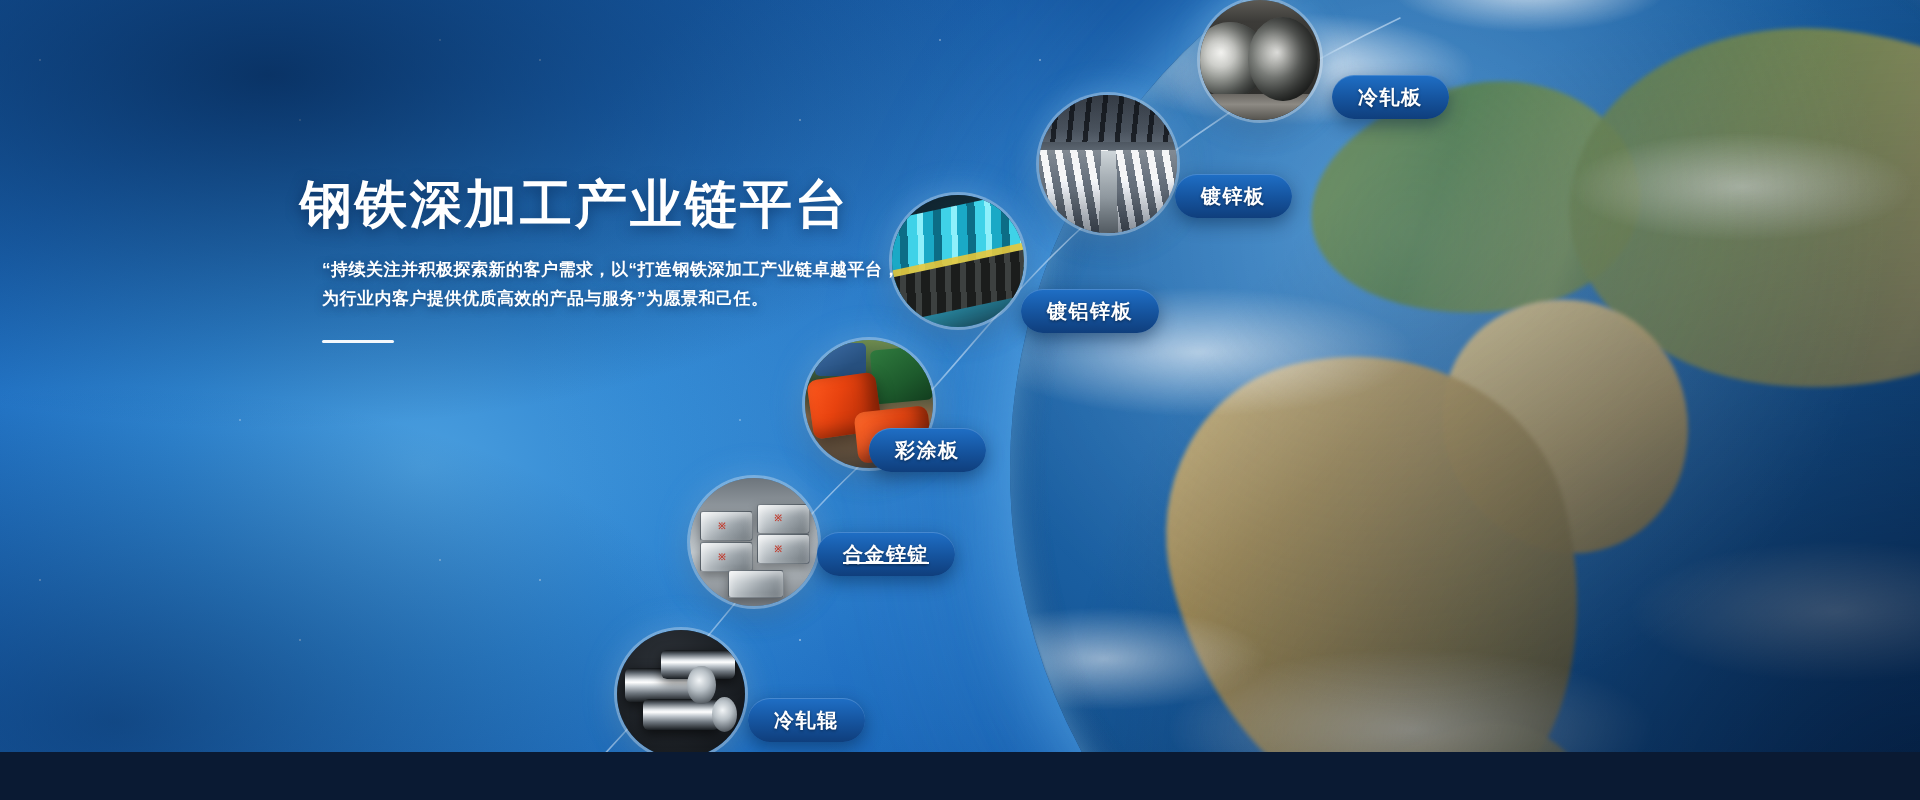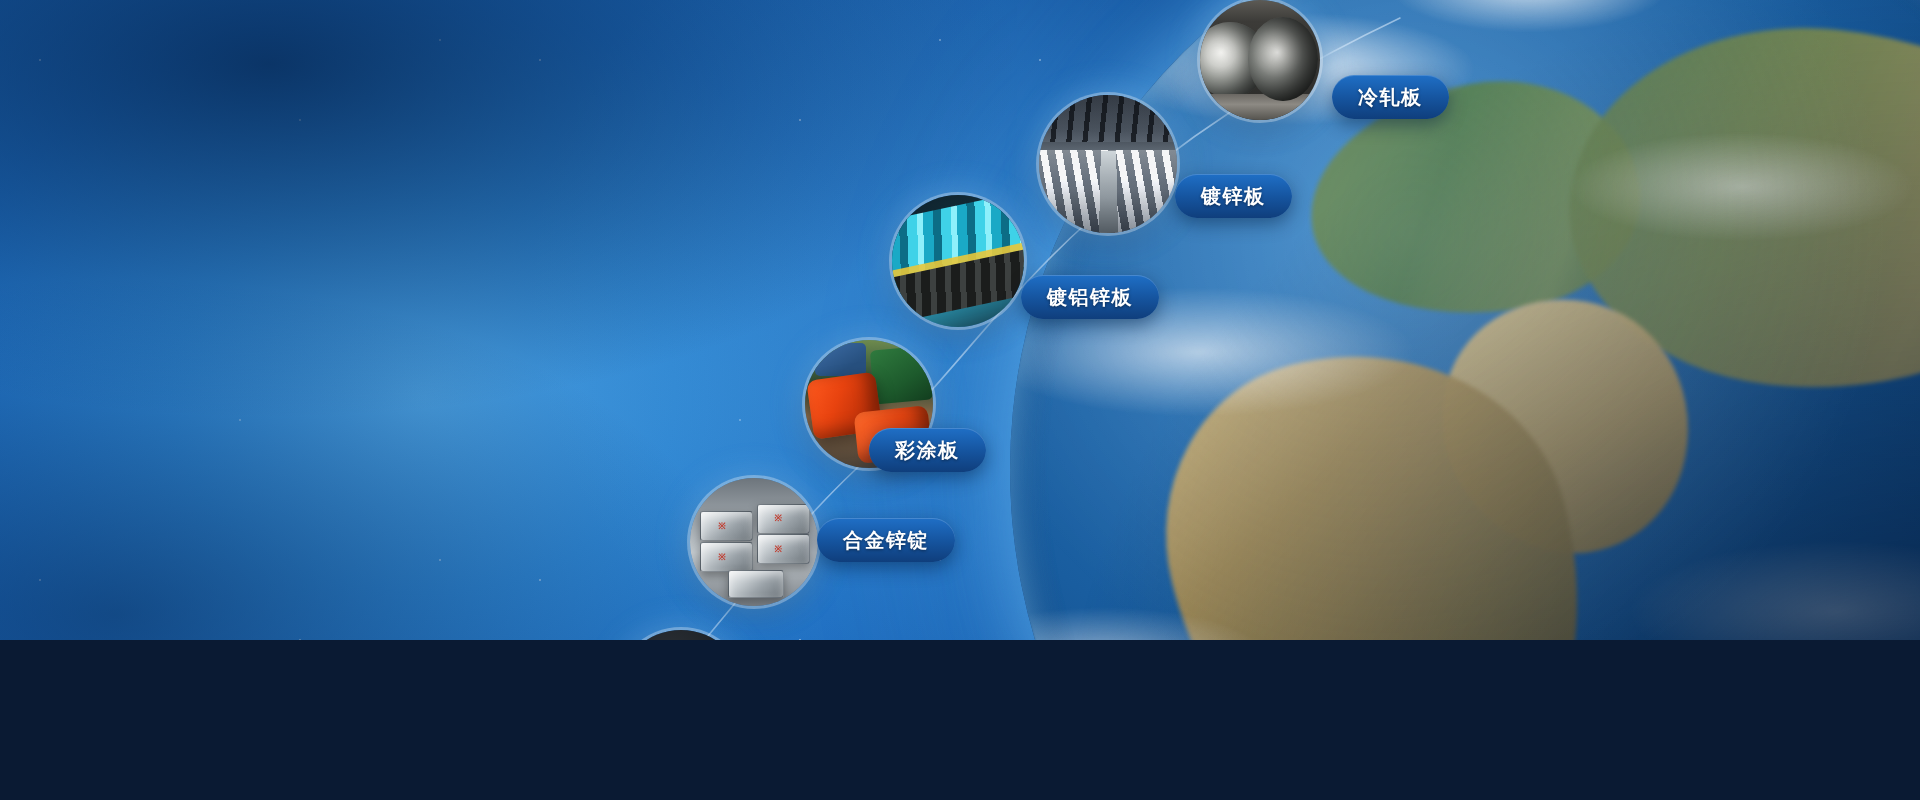--- a/index.html
+++ b/index.html
@@ -4,21 +4,21 @@
 <title>钢铁深加工产业链平台</title>
 <style>
   html, body {
     margin: 0;
     padding: 0;
     background: #0a1a33;
   }
   #banner {
     position: relative;
     width: 1920px;
-    height: 640px;
+    height: 752px;
     overflow: hidden;
     font-family: "Liberation Sans", "DejaVu Sans", sans-serif;
     background: #000000;
   }
 
   
   .bg-base {
     position: absolute; inset: 0;
     background:
       radial-gradient(ellipse 900px 700px at 22% 62%, #4a9ede 0%, #2f86d2 28%, #1f6fc2 55%, #14559f 100%),
@@ -370,21 +370,21 @@
   </div>
   <div class="pill" style="left:1175px; top:174px;">镀锌板</div>
 
   <div class="node" style="left:892px; top:195px; width:132px; height:132px;">
     <div class="photo alzn">
       <div class="strip"></div>
       <div class="ylw"></div>
       <div class="darkband"></div>
     </div>
   </div>
-  <div class="pill" style="left:1021px; top:275px;">镀铝锌板</div>
+  <div class="pill" style="left:1021px; top:289px;">镀铝锌板</div>
 
   <div class="node" style="left:805px; top:340px; width:128px; height:128px;">
     <div class="photo ppgi">
       <div class="blu"></div>
       <div class="grn"></div>
       <div class="red1"></div>
       <div class="red2"></div>
     </div>
   </div>
   <div class="pill" style="left:869px; top:428px;">彩涂板</div>
@@ -395,27 +395,35 @@
       <div class="stack" style="left:8%;  top:50%; width:40%; height:22%;"></div>
       <div class="stack" style="left:52%; top:20%; width:40%; height:22%;"></div>
       <div class="stack" style="left:52%; top:44%; width:40%; height:22%;"></div>
       <div class="stack" style="left:30%; top:72%; width:42%; height:20%;"></div>
       <div class="mark" style="left:22%; top:32%;">※</div>
       <div class="mark" style="left:66%; top:26%;">※</div>
       <div class="mark" style="left:22%; top:56%;">※</div>
       <div class="mark" style="left:66%; top:50%;">※</div>
     </div>
   </div>
-  <div class="pill" style="left:817px; top:518px;">合金锌锭</div>
+  <div class="pill" style="left:817px; top:532px;text-decoration:underline;">合金锌锭</div>
 
   <div class="node" style="left:617px; top:630px; width:128px; height:128px;">
     <div class="photo roll">
       <div class="cyl" style="left:6%;  top:30%; width:54%; height:26%;"></div>
       <div class="cyl" style="left:20%; top:54%; width:60%; height:24%;"></div>
       <div class="cyl" style="left:34%; top:16%; width:58%; height:22%;"></div>
       <div class="cap" style="left:55%; top:28%; width:22%; height:30%;"></div>
       <div class="cap" style="left:74%; top:52%; width:20%; height:28%;"></div>
     </div>
   </div>
   <div class="pill" style="left:748px; top:698px;">冷轧辊</div>
 
+  <div class="copy">
+    <h1 class="headline">钢铁深加工产业链平台</h1>
+    <p class="subcopy">
+      <span>“持续关注并积极探索新的客户需求，以“打造钢铁深加工产业链卓越平台，</span>
+      <span>为行业内客户提供优质高效的产品与服务”为愿景和己任。</span>
+    </p>
+    <div class="rule"></div>
+  </div>
 
 </div>
 
 </body></html>

